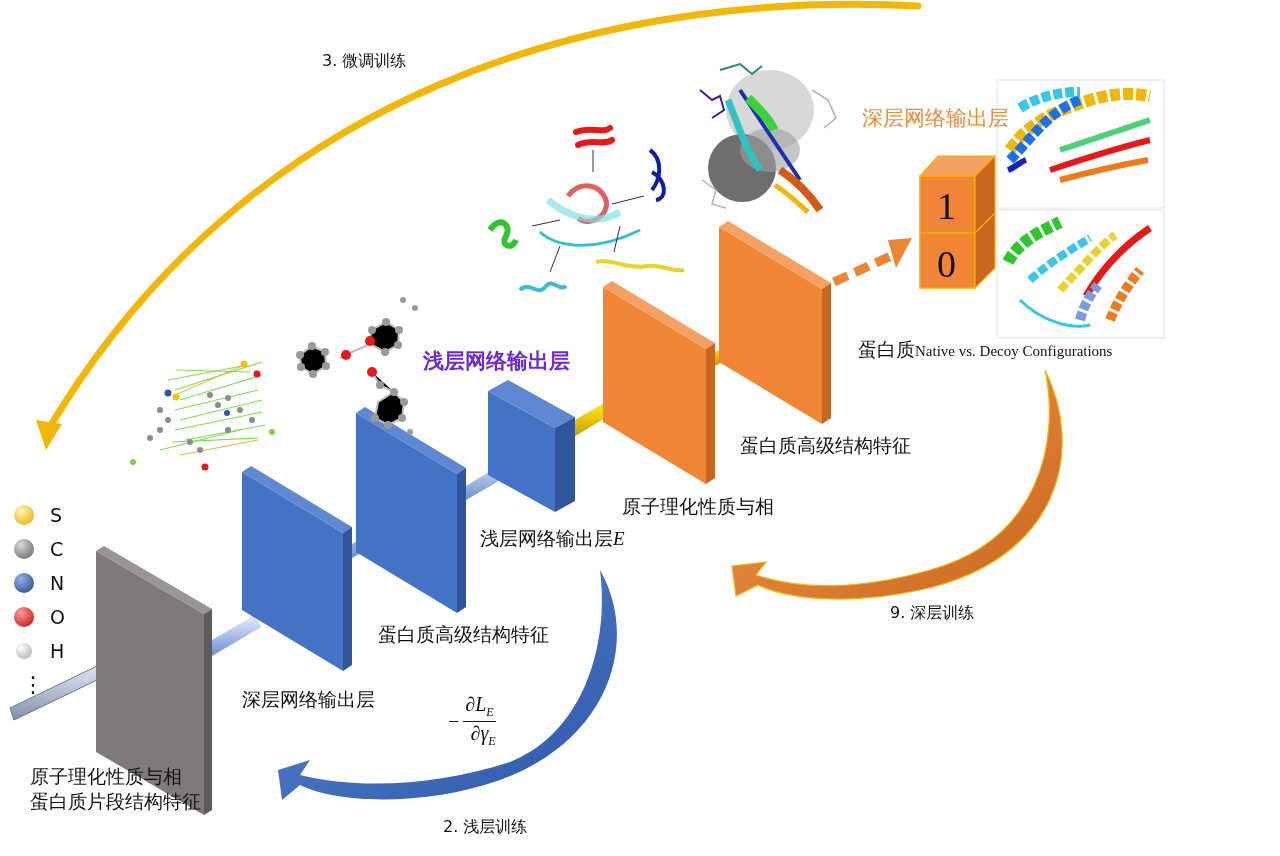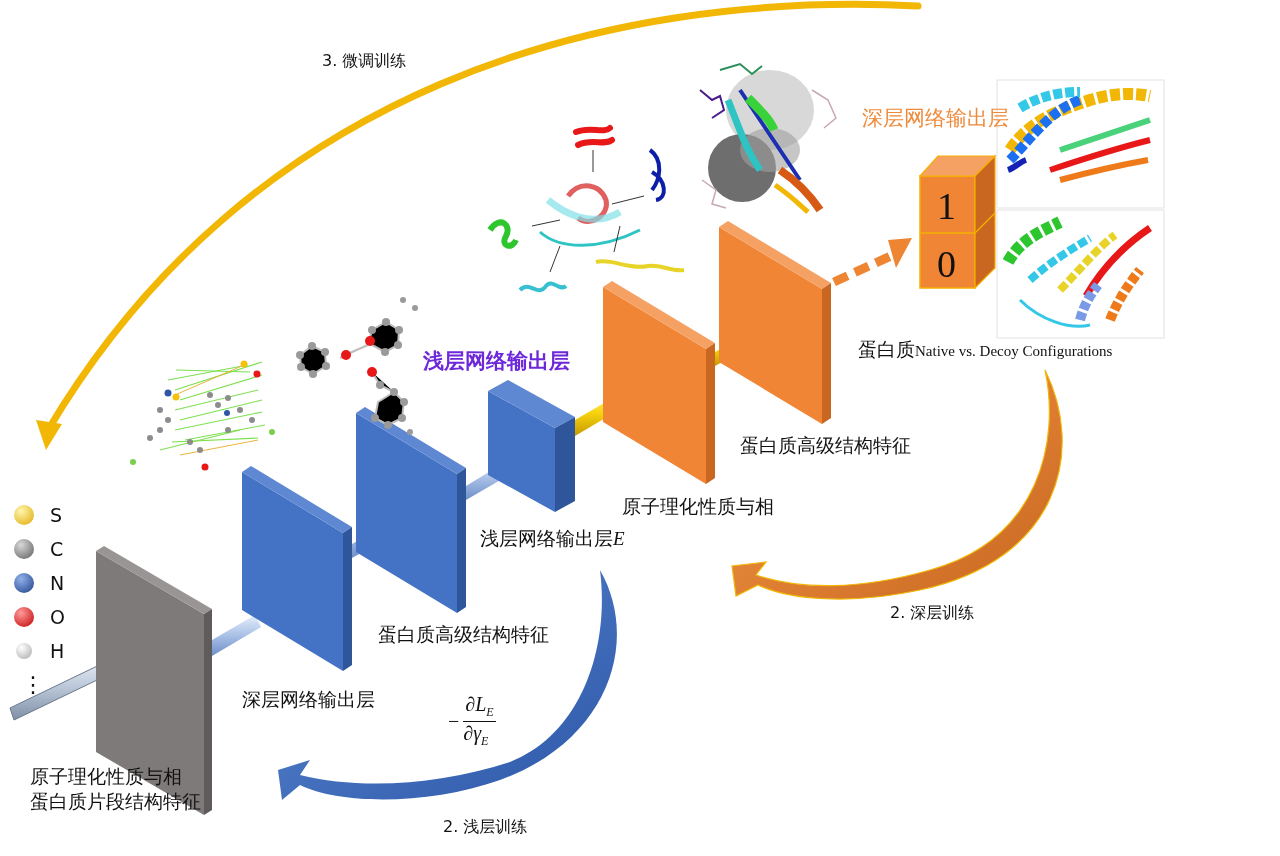--- a/index.html
+++ b/index.html
@@ -10,21 +10,21 @@
   .lbl-blue{color:#6d28d9;font-size:21px;font-weight:bold;}
   .lbl-orange{color:#ef8a3a;font-size:21px;}
   .train{font-size:16px;}
   .legend{position:absolute;left:14px;top:498px;}
   .legend-row{display:flex;align-items:center;height:34px;}
   .ball{width:20px;height:20px;border-radius:50%;margin-right:16px;}
   .legend-sym{font-size:19px;color:#111;}
   .ellipsis{font-size:22px;line-height:10px;margin-left:8px;color:#111;letter-spacing:0;}
   .frac{position:absolute;left:448px;top:693px;font-family:"Liberation Serif","DejaVu Serif",serif;font-style:italic;color:#111;display:flex;align-items:center;font-size:20px;}
   .frac .minus{font-style:normal;margin-right:4px;}
-  .frac .stack{display:flex;flex-direction:column;align-items:flex-start;}
+  .frac .stack{display:flex;flex-direction:column;align-items:flex-end;}
   .frac .num{border-bottom:1.5px solid #111;padding:0 2px 1px 2px;}
   .frac sub{font-size:12px;}
   .cube-digit{position:absolute;font-family:"Liberation Serif","DejaVu Serif",serif;font-size:38px;color:#111;}
 </style>
 </head>
 <body>
 
 <svg id="canvas" viewBox="0 0 1280 856" xmlns="http://www.w3.org/2000/svg">
   <defs>
     <linearGradient id="gArrow" x1="0" y1="0" x2="0" y2="1">
@@ -335,14 +335,14 @@
 
 <div class="frac">
   <span class="minus">−</span>
   <span class="stack">
     <span class="num"><span>∂L</span><sub>E</sub></span>
     <span class="den"><span>∂γ</span><sub>E</sub></span>
   </span>
 </div>
 
 <div class="lbl train" style="left:443px;top:815px;">2. 浅层训练</div>
-<div class="lbl train" style="left:890px;top:601px;">2. 深层训练</div>
+<div class="lbl train" style="left:890px;top:601px;">9. 深层训练</div>
 <div class="lbl train" style="left:322px;top:49px;">3. 微调训练</div>
 
 </body></html>

